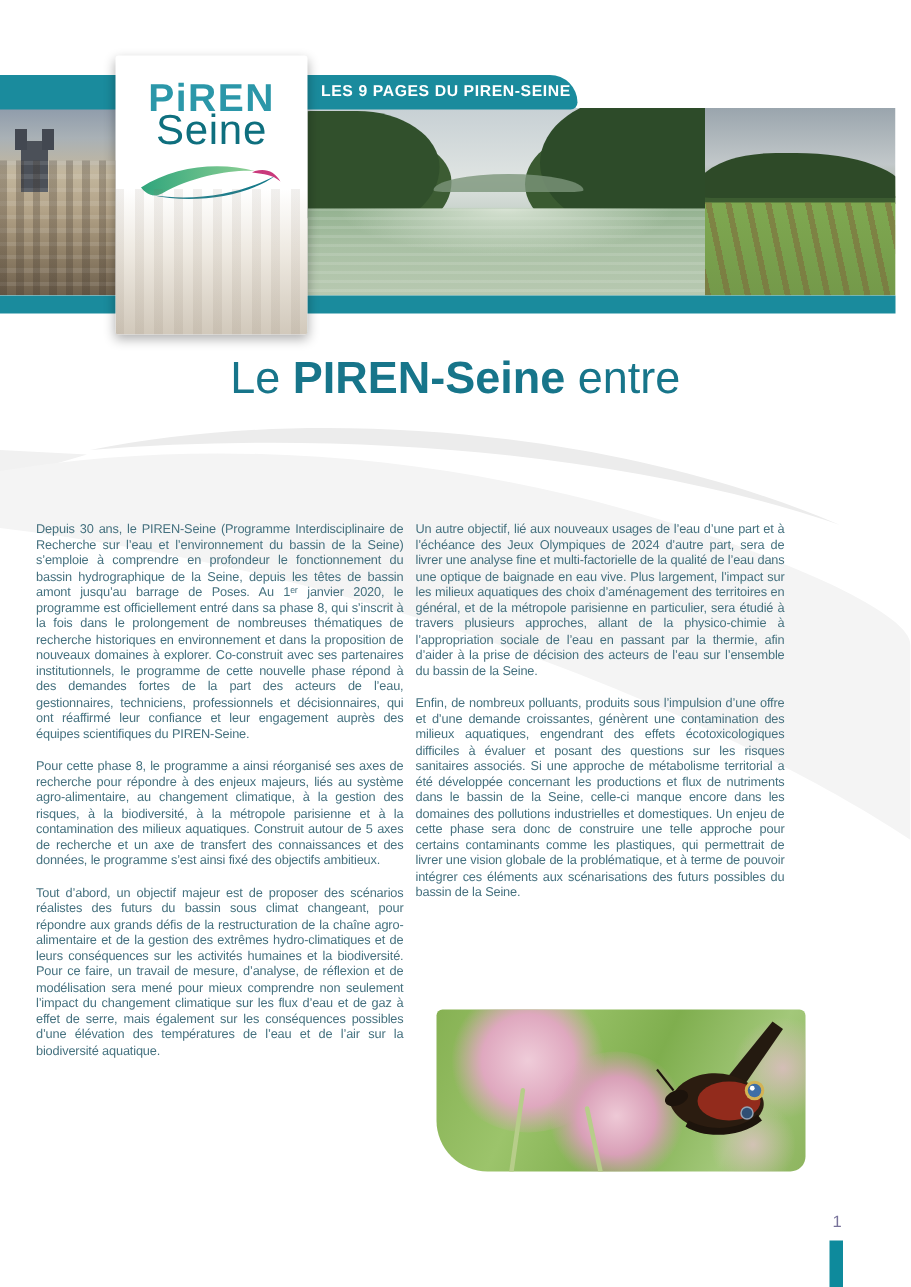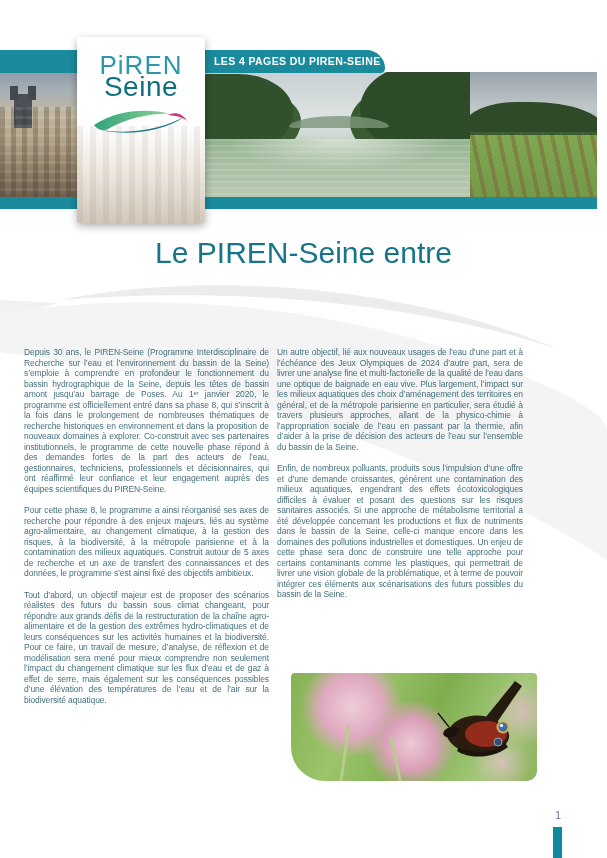--- a/index.html
+++ b/index.html
@@ -51,33 +51,33 @@
       repeating-linear-gradient(78deg,rgba(128,98,58,.50) 0 4px,rgba(0,0,0,0) 4px 13px),
       linear-gradient(180deg,#7fa850 0%,#74994a 100%);}
   .band-bottom{position:absolute;left:0;top:197px;width:597px;height:12px;background:#1a8b9d;z-index:2;}
   .card-fold{position:absolute;left:182px;top:208px;width:23px;height:14px;background:#0d6b79;
     clip-path:polygon(0 0,100% 0,100% 100%);z-index:3;}
   
   .logo-card{
     position:absolute;left:77px;top:37px;width:128px;height:186px;background:#ffffff;
     border-radius:2px;box-shadow:0 3px 8px rgba(0,0,0,.32);z-index:5;overflow:hidden;text-align:center;
   }
-  .logo-piren{margin-top:15px;font-size:26px;line-height:26px;letter-spacing:1px;color:#2b97a9;font-weight:400;}
+  .logo-piren{margin-top:15px;font-size:26px;line-height:26px;letter-spacing:1px;color:#2b97a9;font-weight:700;}
   .logo-seine{margin-top:-5px;font-size:28px;line-height:28px;letter-spacing:.5px;color:#0e6f7e;font-weight:400;}
   .logo-wave{margin-top:4px;}
   .card-city-fade{position:absolute;left:0;bottom:0;width:100%;height:52%;
     background:
       repeating-linear-gradient(90deg,rgba(120,105,88,.10) 0 6px,rgba(0,0,0,0) 6px 13px),
       linear-gradient(180deg,rgba(232,226,216,0) 0%,rgba(223,214,199,.55) 45%,rgba(198,187,170,.8) 100%);}
   
   .page-title{
     position:absolute;left:0;top:234px;width:607px;text-align:center;z-index:2;
     color:#17758a;font-size:30px;line-height:37px;font-weight:400;
   }
-  .page-title b{font-weight:400;}
+  .page-title b{font-weight:700;}
   
   .col{position:absolute;top:347px;z-index:2;}
   .col-left{left:24px;width:245px;}
   .col-right{left:277px;width:246px;}
   .col p{
     margin:0 0 11px 0;font-size:8.5px;line-height:10.5px;letter-spacing:-0.1px;
     text-align:justify;color:#45717f;
   }
   
   .butterfly-photo{
@@ -108,21 +108,21 @@
 
 <svg class="bg-swoosh" viewBox="0 0 607 858" xmlns="http://www.w3.org/2000/svg">
   <path d="M0,300 L58,303 L0,320 Z" fill="#f1f1f1"></path>
   <path d="M0,314 C190,282 400,318 555,390 C590,407 607,420 607,430 L607,560 C530,508 300,388 0,352 Z" fill="#f4f4f4"></path>
   <path d="M60,300 C220,268 420,290 560,350 C420,302 230,286 60,300 Z" fill="#ececec"></path>
 </svg>
 
 <div>
 
   <div class="teal-band">
-    <span class="banner-label">LES 4 PAGES DU PIREN-SEINE</span>
+    <span class="banner-label">LES 9 PAGES DU PIREN-SEINE</span>
   </div>
 
   <div class="photo-strip">
     <div class="seg seg-city">
       <div class="cathedral"></div>
       <div class="city-blocks"></div>
     </div>
     <div class="seg seg-river">
       <div class="tree-left"></div>
       <div class="tree-right"></div>

